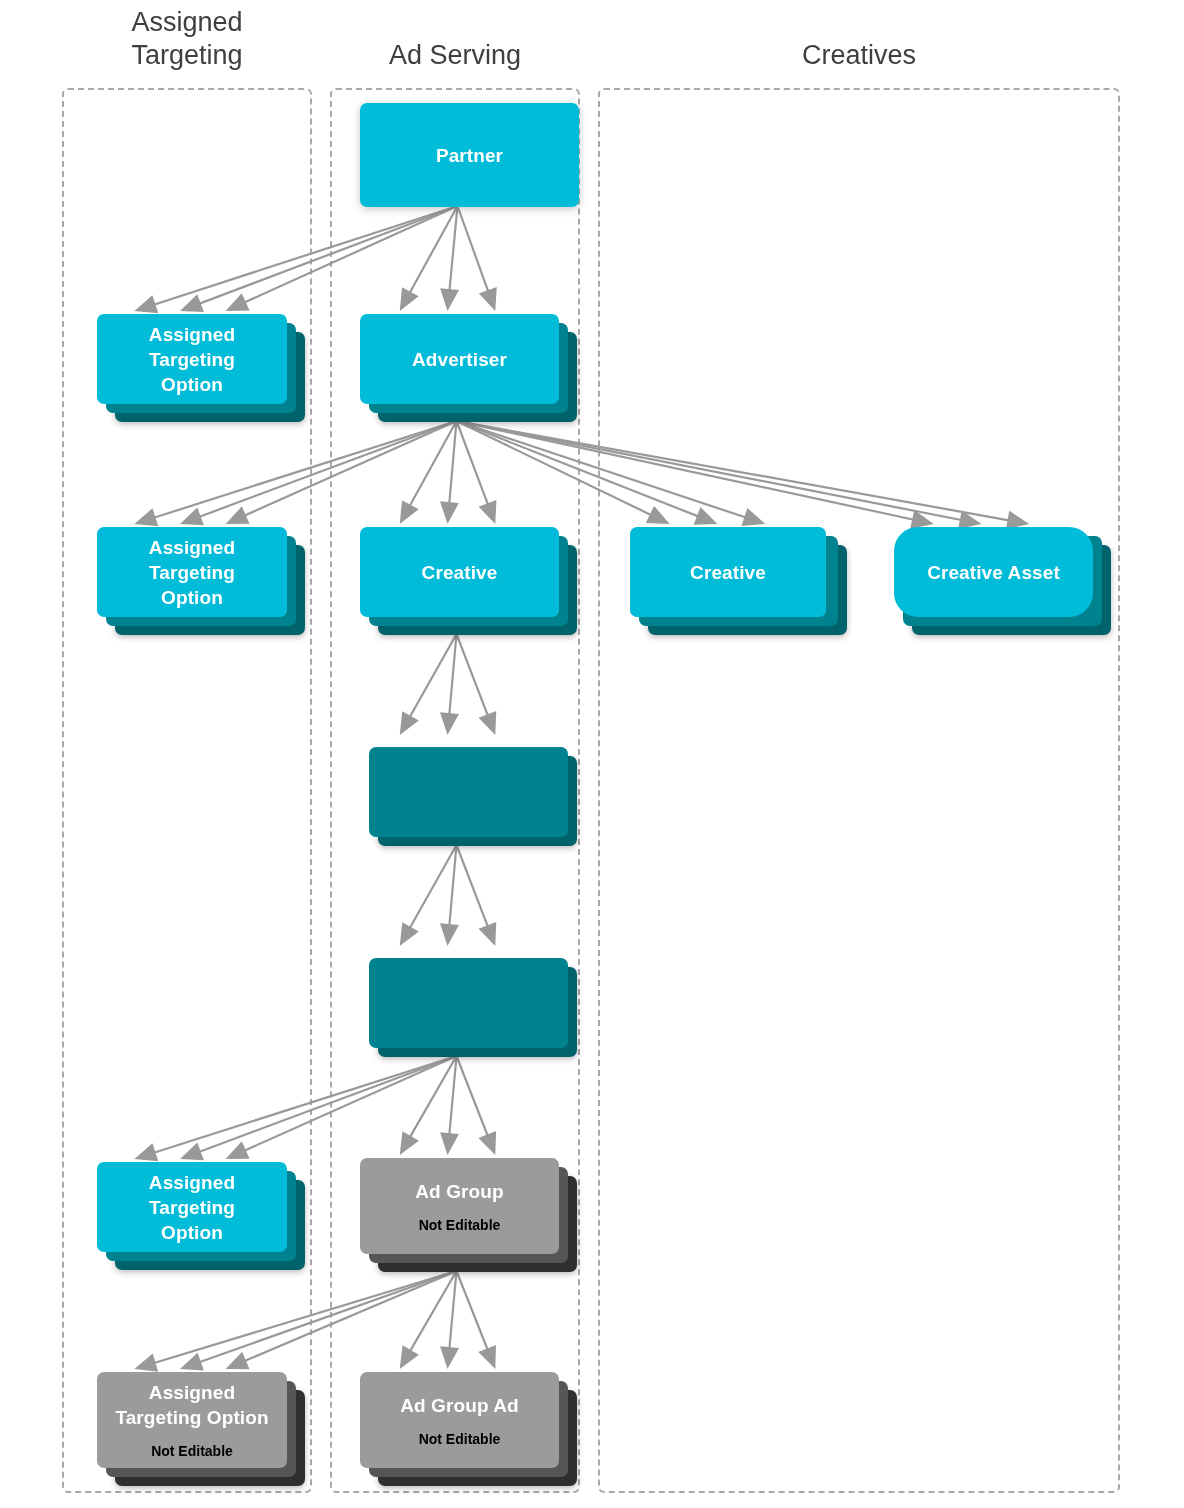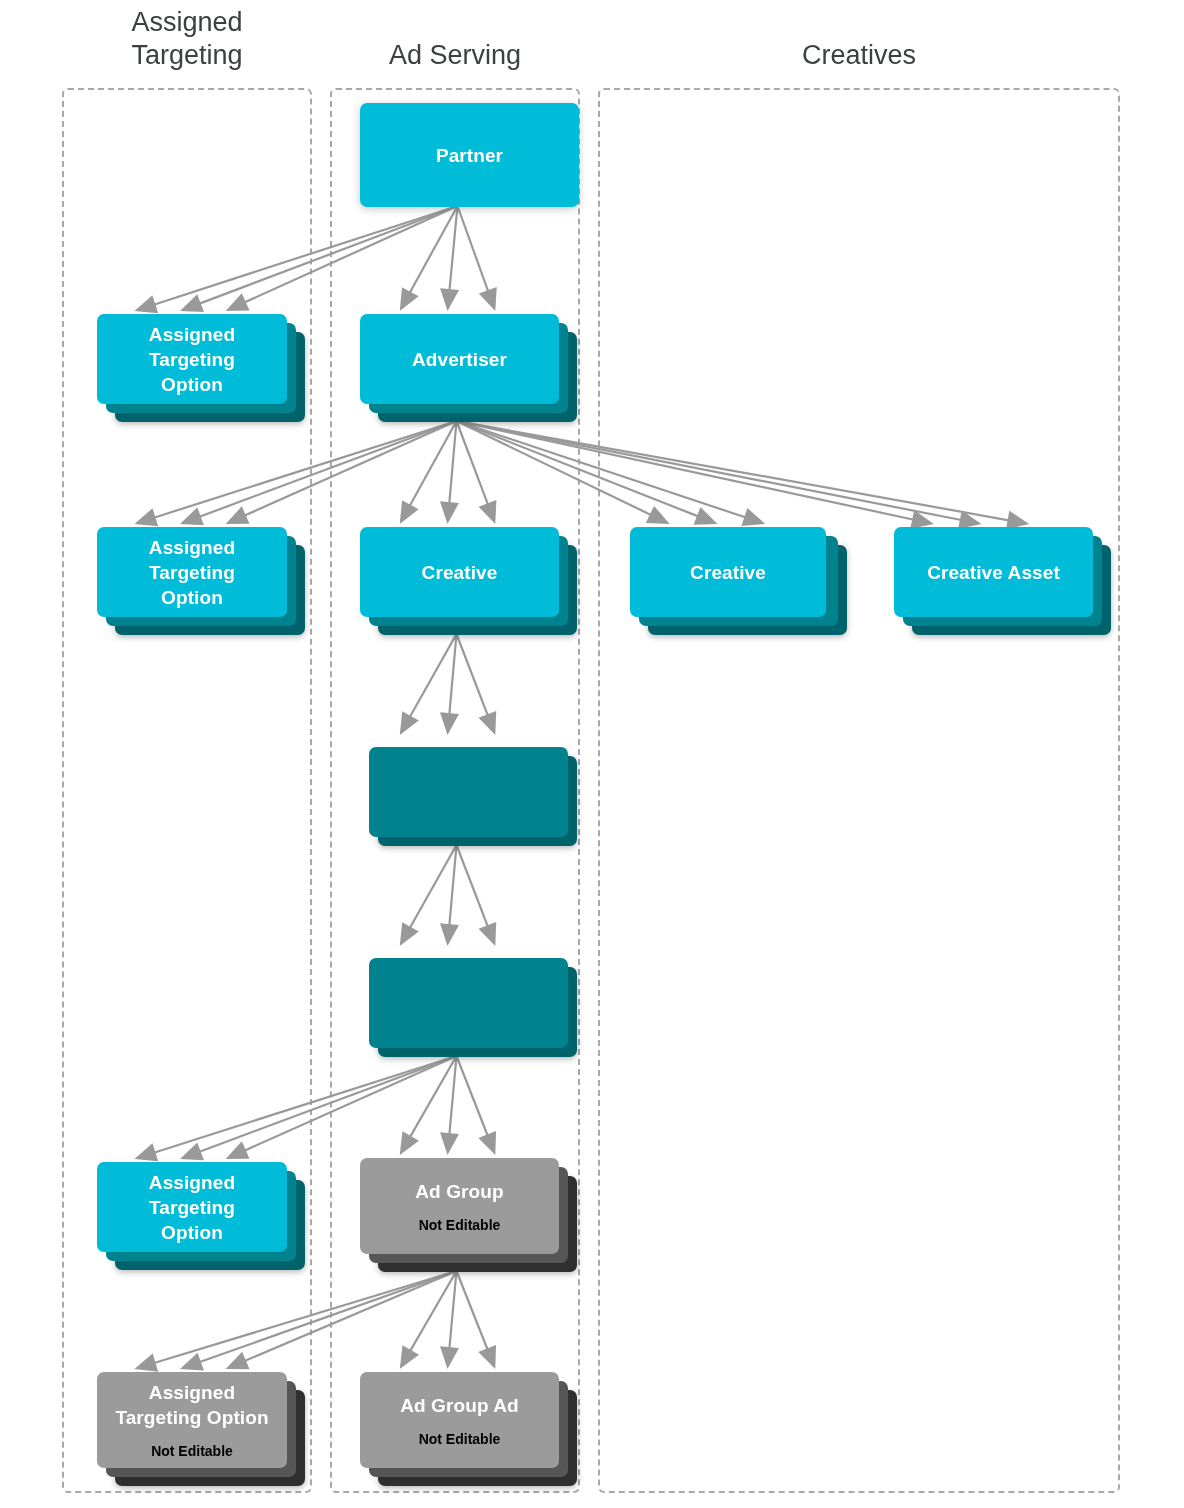--- a/index.html
+++ b/index.html
@@ -231,21 +231,21 @@
       <div class="node teal" style="left: 618px; top: 527px; width: 217px; height: 108px;">
         <div class="layer l3" style="left: 18px; top: 18px; width: 199px; height: 90px;"></div>
         <div class="layer l2" style="left: 9px; top: 9px; width: 199px; height: 90px;"></div>
         <div class="layer front" style="left: 0px; top: 0px; width: 196px; height: 90px; text-align: center;">
           <div class="node-label">Creative</div>
         </div>
       </div>
       <div class="node teal" style="left: 882px; top: 527px; width: 217px; height: 108px;">
         <div class="layer l3" style="left: 18px; top: 18px; width: 199px; height: 90px;"></div>
         <div class="layer l2" style="left: 9px; top: 9px; width: 199px; height: 90px;"></div>
-        <div class="layer front" style="left: 0px; top: 0px; width: 199px; height: 90px;">
+        <div class="layer front" style="left: 0px; top: 0px; width: 199px; height: 90px; border-radius: 24px;">
           <div class="node-label">Creative Asset</div>
         </div>
       </div>
       <div class="node teal" style="left: 348px; top: 738px; width: 217px; height: 108px;">
         <div class="layer l3" style="left: 18px; top: 18px; width: 199px; height: 90px;"></div>
         <div class="layer l2" style="left: 9px; top: 9px; width: 199px; height: 90px;"></div>
       </div>
       <div class="node teal" style="left: 348px; top: 949px; width: 217px; height: 108px;">
         <div class="layer l3" style="left: 18px; top: 18px; width: 199px; height: 90px;"></div>
         <div class="layer l2" style="left: 9px; top: 9px; width: 199px; height: 90px;"></div>

